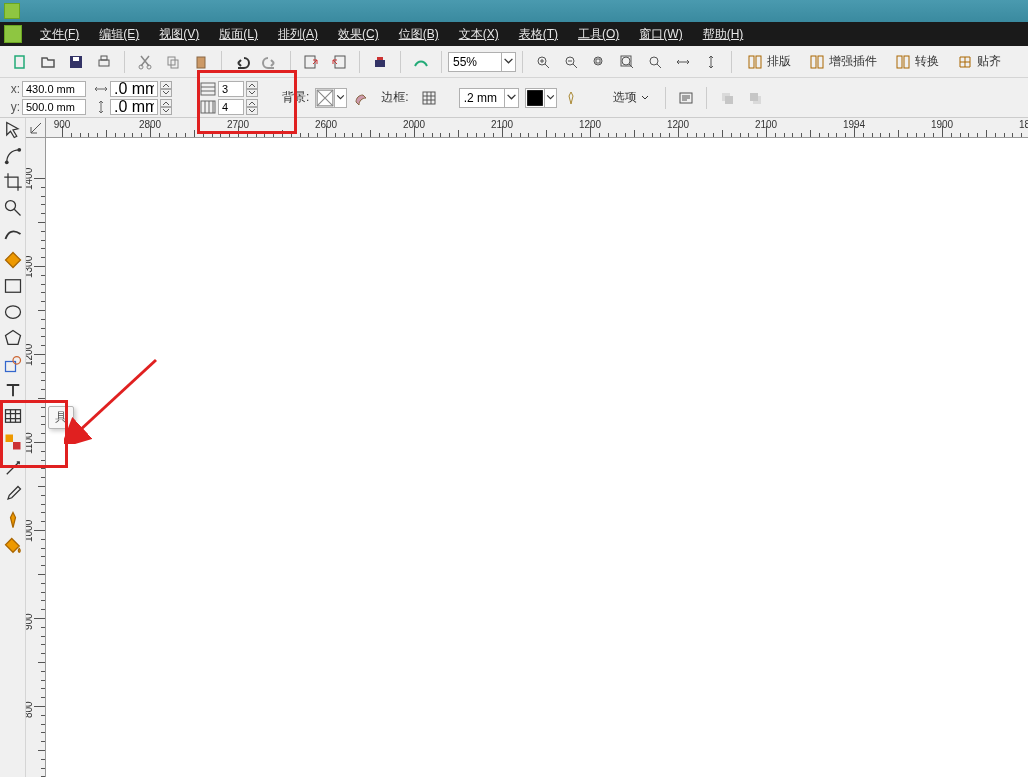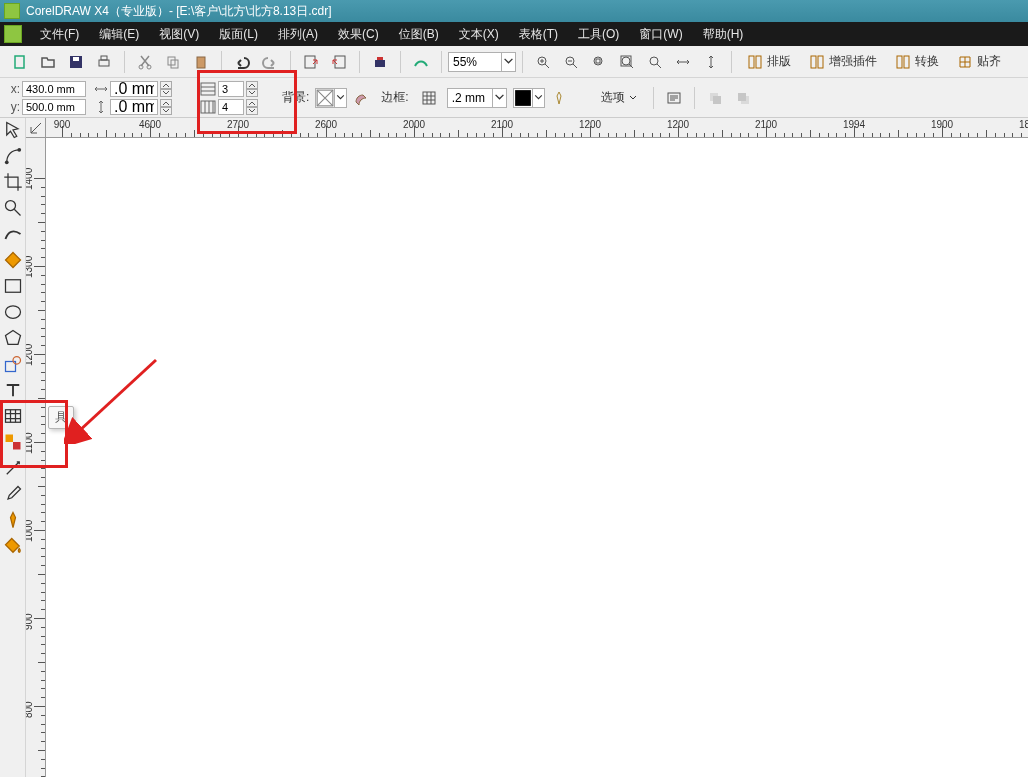--- a/index.html
+++ b/index.html
@@ -5,21 +5,21 @@
 * { margin: 0; padding: 0; box-sizing: border-box; font-family: "Microsoft YaHei", Tahoma, sans-serif; font-size: 12px; }
 body { background: #f5f5f5; width: 1028px; height: 777px; overflow: hidden; position: relative; }
 
 
 .titlebar { height: 22px; background: linear-gradient(#4a9aaf,#3a8a9f); display: flex; align-items: center; padding: 0 4px; color: #fff; }
 .titlebar .app-icon { width: 16px; height: 16px; background: #8ec641; margin-right: 6px; border: 1px solid #6aa621; }
 
 
 .menubar { height: 24px; background: #1a1a1a; display: flex; align-items: center; padding: 0 4px; }
 .menubar .mb-icon { width: 18px; height: 18px; background: #8ec641; margin-right: 8px; border: 1px solid #6aa621; }
-.menubar .menu-item { color: #e6e6e6; padding: 0 10px; line-height: 24px; cursor: default; }
+.menubar .menu-item { color: #e6e6e6; padding: 0 10px; line-height: 24px; cursor: default; text-decoration: underline; }
 
 
 .toolbar { height: 32px; background: #f0f0f0; display: flex; align-items: center; padding: 0 6px; border-bottom: 1px solid #d5d5d5; }
 .tool-btn { width: 24px; height: 24px; margin: 0 2px; display: inline-flex; align-items: center; justify-content: center; color: #444; border: 1px solid transparent; background: transparent; }
 .tool-btn svg { width: 16px; height: 16px; }
 .sep { width: 1px; height: 22px; background: #ccc; margin: 0 6px; }
 
 .zoom-combo { display: flex; align-items: center; border: 1px solid #b0b0b0; height: 20px; background: #fff; }
 .zoom-combo .zv { width: 52px; padding: 0 4px; }
 .zoom-combo .dd { width: 14px; height: 18px; border-left: 1px solid #b0b0b0; display:flex; align-items:center; justify-content:center; }
@@ -74,21 +74,20 @@
 .arrow-annot { position:absolute; z-index:40; }
 
 .flyout { position:absolute; left:48px; top:406px; background:#f7f7f7; border:1px solid #b5b5b5; box-shadow:2px 2px 4px rgba(0,0,0,.2); padding:2px 6px; font-size:11px; color:#555; z-index:30; border-radius:2px; }
 
 </style>
 </head>
 <body>
 
 <div class="titlebar">
   <div class="app-icon"></div>
-  <span>CorelDRAW X4（专业版）- [E:\客户\北方\北方8.13日.cdr]</span>
 </div>
 
 <div class="menubar">
   <div class="mb-icon"></div>
   <span class="menu-item">文件(F)</span>
   <span class="menu-item">编辑(E)</span>
   <span class="menu-item">视图(V)</span>
   <span class="menu-item">版面(L)</span>
   <span class="menu-item">排列(A)</span>
   <span class="menu-item">效果(C)</span>
@@ -384,21 +383,21 @@
       </svg>
     </div>
 
   <span class="label-txt">边框:</span>
   <div class="tool-btn">
       <svg viewBox="0 0 16 16">
         <rect x="2" y="2" width="12" height="12" fill="none" stroke="#555"></rect>
         <path d="M2 6h12M2 10h12M6 2v12M10 2v12" stroke="#555"></path>
       </svg>
     </div>
-  <div class="zoom-combo" style="margin-left:4px">
+  <div class="zoom-combo" style="margin-left:16px">
     <span class="zv" style="width:44px">.2 mm</span>
     <span class="dd">
         <svg viewBox="0 0 10 10">
           <path d="M2 3l3 3 3-3" fill="none" stroke="#333"></path>
         </svg>
       </span>
   </div>
   <div class="swatch-combo" style="margin-left:6px">
     <span class="sw">
         <svg viewBox="0 0 16 16">
@@ -554,21 +553,21 @@
         <div class="tick-major" style="left: 24.8px; top: 15px; width: 1px; height: 5px;"></div>
         <div class="tick-major" style="left: 33.6px; top: 15px; width: 1px; height: 5px;"></div>
         <div class="tick-major" style="left: 42.4px; top: 15px; width: 1px; height: 5px;"></div>
         <div class="tick-major" style="left: 51.2px; top: 15px; width: 1px; height: 5px;"></div>
         <div class="tick-major" style="left: 60px; top: 12px; width: 1px; height: 8px;"></div>
         <div class="tick-major" style="left: 68.8px; top: 15px; width: 1px; height: 5px;"></div>
         <div class="tick-major" style="left: 77.6px; top: 15px; width: 1px; height: 5px;"></div>
         <div class="tick-major" style="left: 86.4px; top: 15px; width: 1px; height: 5px;"></div>
         <div class="tick-major" style="left: 95.2px; top: 15px; width: 1px; height: 5px;"></div>
         <div class="tick-major" style="left: 104px; top: 8px; width: 1px; height: 12px;"></div>
-        <div class="tick-label-h" style="left: 104px;">4600</div>
+        <div class="tick-label-h" style="left: 104px;">2800</div>
         <div class="tick-major" style="left: 112.8px; top: 15px; width: 1px; height: 5px;"></div>
         <div class="tick-major" style="left: 121.6px; top: 15px; width: 1px; height: 5px;"></div>
         <div class="tick-major" style="left: 130.4px; top: 15px; width: 1px; height: 5px;"></div>
         <div class="tick-major" style="left: 139.2px; top: 15px; width: 1px; height: 5px;"></div>
         <div class="tick-major" style="left: 148px; top: 12px; width: 1px; height: 8px;"></div>
         <div class="tick-major" style="left: 156.8px; top: 15px; width: 1px; height: 5px;"></div>
         <div class="tick-major" style="left: 165.6px; top: 15px; width: 1px; height: 5px;"></div>
         <div class="tick-major" style="left: 174.4px; top: 15px; width: 1px; height: 5px;"></div>
         <div class="tick-major" style="left: 183.2px; top: 15px; width: 1px; height: 5px;"></div>
         <div class="tick-major" style="left: 192px; top: 8px; width: 1px; height: 12px;"></div>

